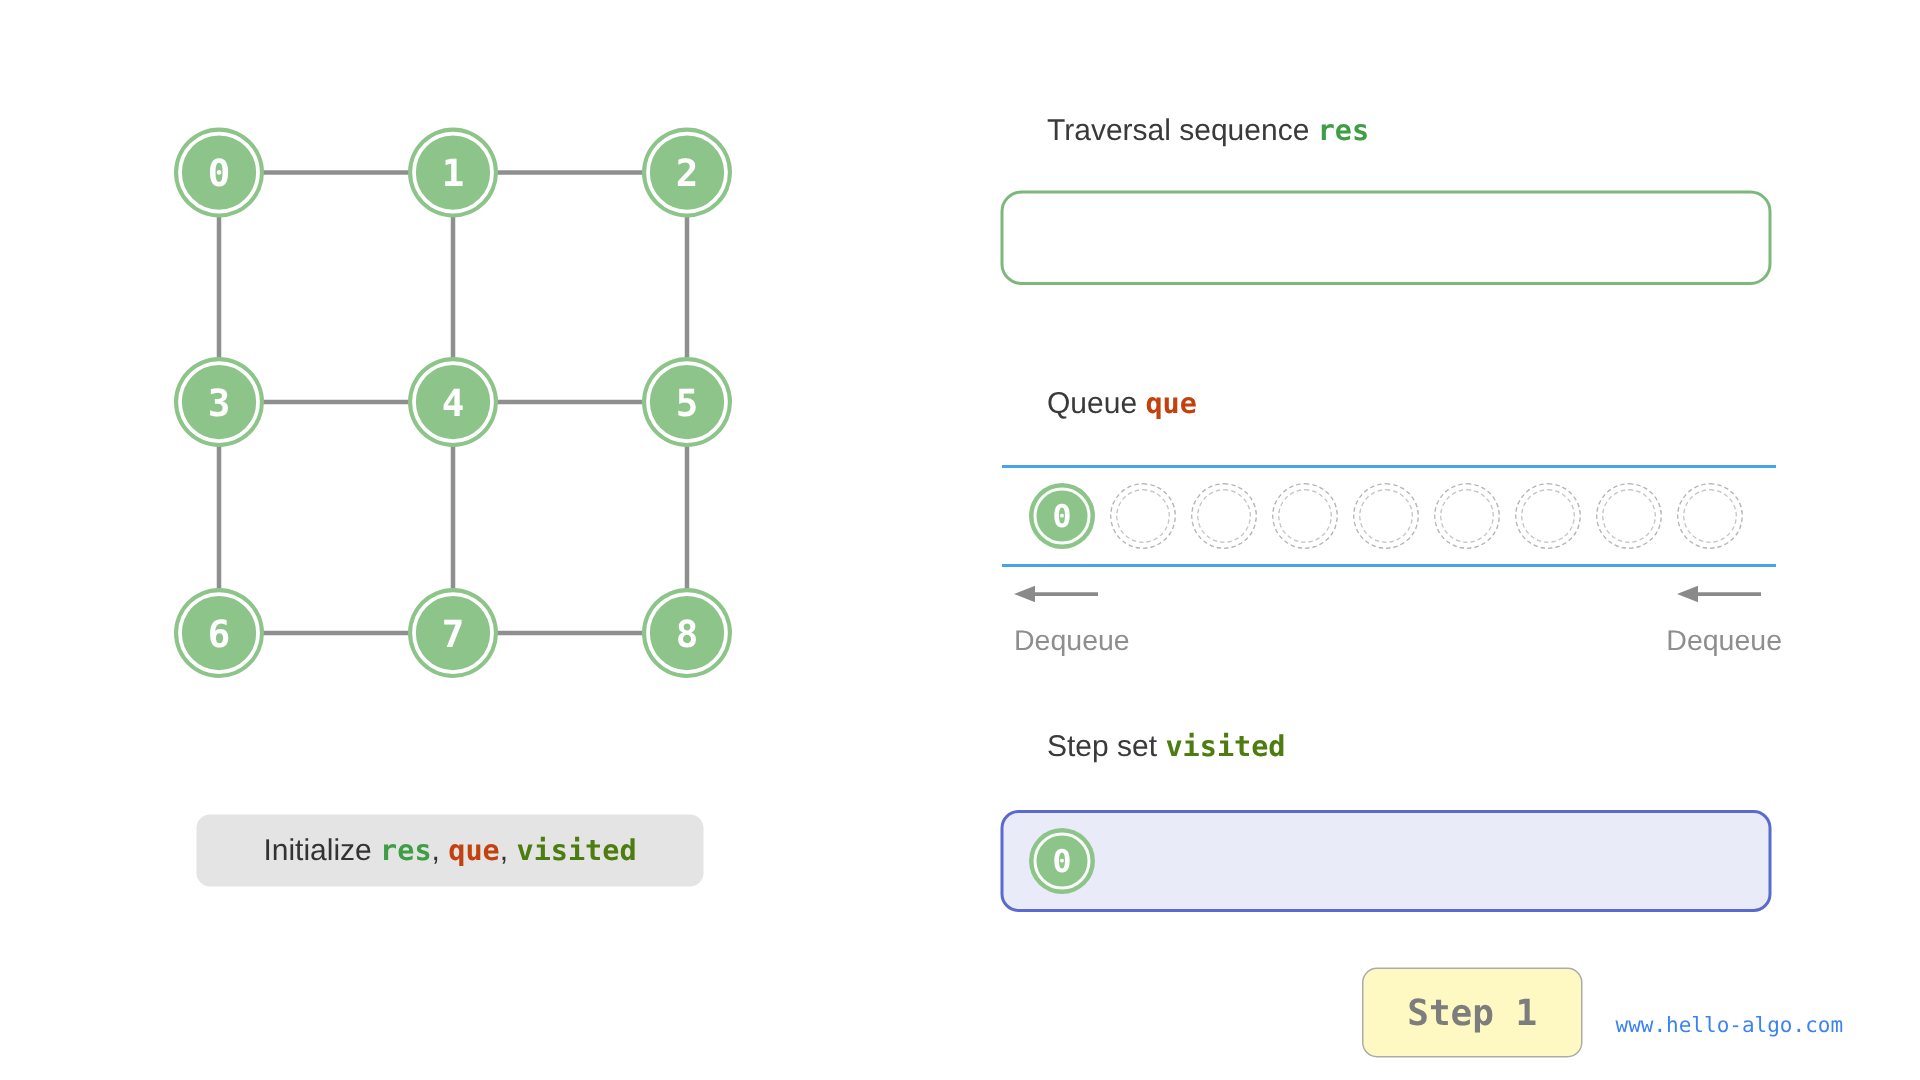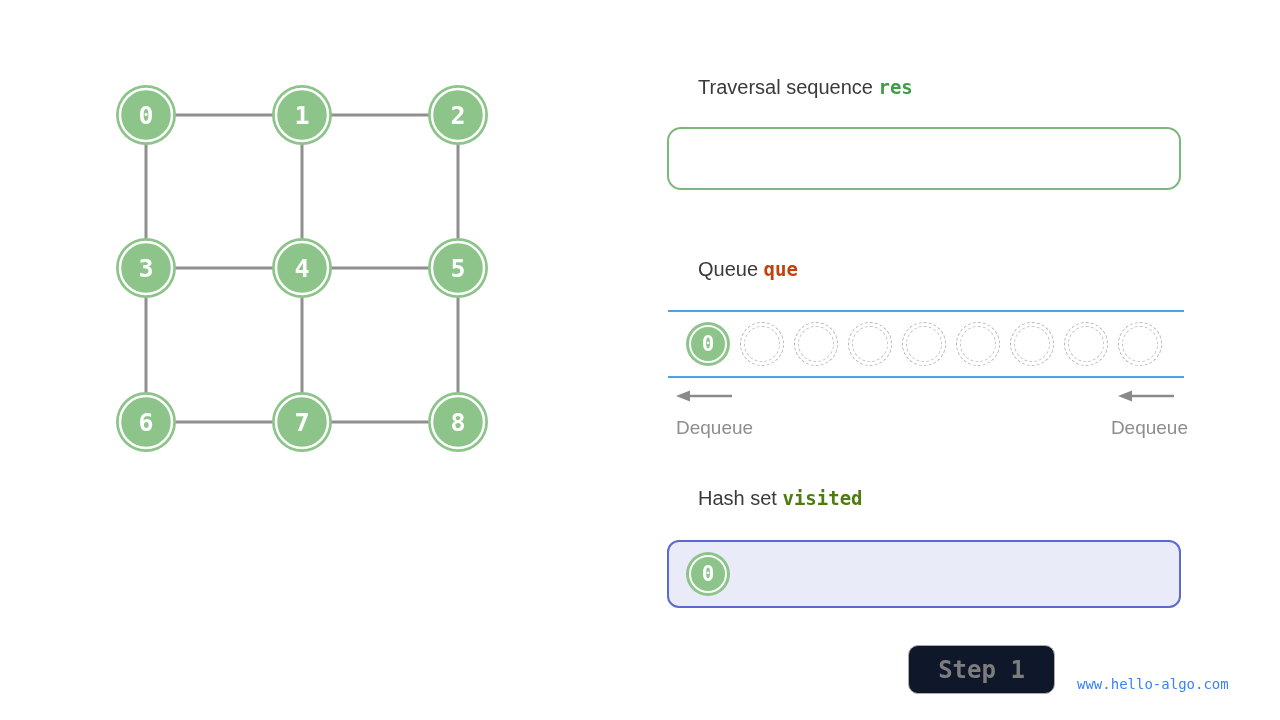--- a/index.html
+++ b/index.html
@@ -37,22 +37,22 @@
             background:#e9ecf8;border:2px solid #5b6ace;border-radius:12px;
             display:flex;align-items:center;padding-left:17px;gap:12px;}
 
   
   .caption{position:absolute;left:131px;top:543px;width:338px;height:48px;background:#e4e4e4;
            border-radius:9px;display:flex;align-items:center;justify-content:center;
            font-size:20px;color:#333;}
   .caption-line{white-space:pre;}
 
   
-  .step-btn{position:absolute;left:908px;top:645px;width:147px;height:49px;box-sizing:border-box;
-            background:#0f172a;border:1.5px solid #ababab;border-radius:10px;
+  .step-btn{position:absolute;left:908px;top:645px;width:147px;height:60px;box-sizing:border-box;
+            background:#fef9c3;border:1.5px solid #ababab;border-radius:10px;
             display:flex;align-items:center;justify-content:center;cursor:pointer;
             font-family:"DejaVu Sans Mono",monospace;font-weight:bold;font-size:24px;color:#7d7d7d;
             white-space:pre;}
   .watermark{position:absolute;left:1077px;top:676px;font-family:"DejaVu Sans Mono",monospace;
              font-size:14px;color:#3b82f6;}
 
   .node-label{font-family:"DejaVu Sans Mono",monospace;font-weight:bold;font-size:25px;fill:#ffffff;}
 </style>
 </head>
 <body>
@@ -114,20 +114,23 @@
         <circle cx="302" cy="422" r="26" fill="none" stroke="#fff" stroke-width="2.5"></circle>
       <text class="node-label" x="302" y="431" text-anchor="middle">7</text>
     </g>
     <g>
       <circle cx="458" cy="422" r="30" fill="#8dc48a"></circle>
         <circle cx="458" cy="422" r="26" fill="none" stroke="#fff" stroke-width="2.5"></circle>
       <text class="node-label" x="458" y="431" text-anchor="middle">8</text>
     </g>
   </svg>
 
+  <div class="caption">
+    <span class="caption-line"><span>Initialize </span><span class="code code-res">res</span><span>, </span><span class="code code-que">que</span><span>, </span><span class="code code-visited">visited</span></span>
+  </div>
 
   <div class="hdr" style="left:674px;top:76px;"><span>Traversal sequence </span><span class="code code-res">res</span></div>
   <div class="res-box"></div>
 
   <div class="hdr" style="left:674px;top:258px;"><span>Queue </span><span class="code code-que">que</span></div>
 
   <div class="queue-track">
     <div class="slot gcircle">0</div>
     <div class="slot slot-empty"></div>
     <div class="slot slot-empty"></div>
@@ -143,21 +146,21 @@
     <line x1="56" y1="8" x2="12" y2="8" stroke="#8a8a8a" stroke-width="2.5"></line>
     <polygon points="0,8 14,2.5 14,13.5" fill="#8a8a8a"></polygon>
   </svg>
   <svg class="arrow" style="left:1118px;" width="58" height="16">
     <line x1="56" y1="8" x2="12" y2="8" stroke="#8a8a8a" stroke-width="2.5"></line>
     <polygon points="0,8 14,2.5 14,13.5" fill="#8a8a8a"></polygon>
   </svg>
   <div class="qlabel" style="left:660px;margin-left:16px;">Dequeue</div>
   <div class="qlabel" style="right:92px;">Dequeue</div>
 
-  <div class="hdr" style="left:674px;top:487px;"><span>Hash set </span><span class="code code-visited">visited</span></div>
+  <div class="hdr" style="left:674px;top:487px;"><span>Step set </span><span class="code code-visited">visited</span></div>
 
   <div class="hash-box">
     <div class="gcircle">0</div>
   </div>
 
   <div class="step-btn">Step 1</div>
   <div class="watermark">www.hello-algo.com</div>
 
 </div>
 

